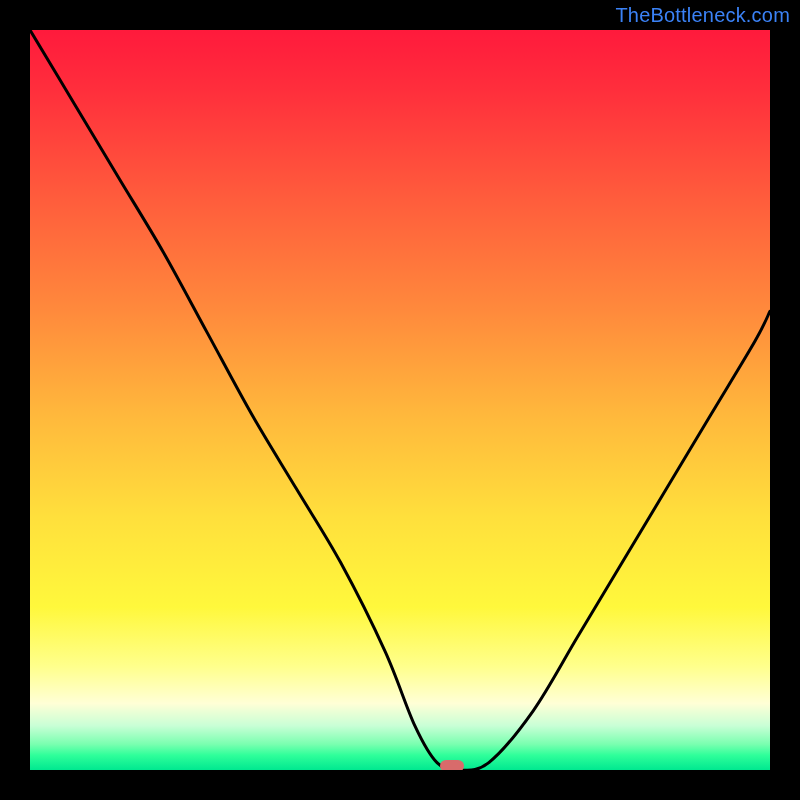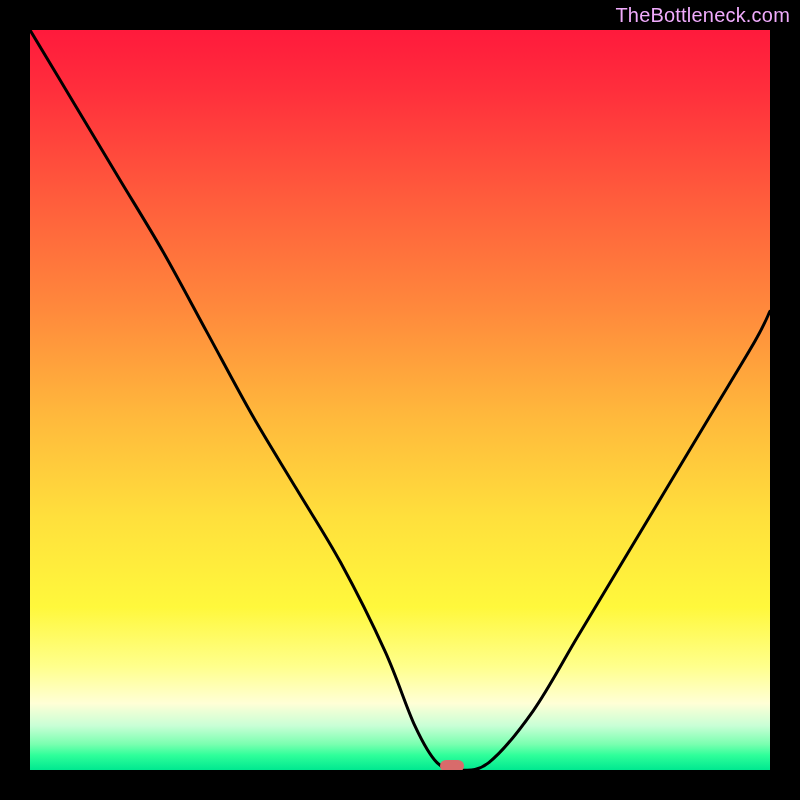--- a/index.html
+++ b/index.html
@@ -56,21 +56,21 @@
     width: 24px;
     height: 12px;
     border-radius: 6px;
     background: #d86b6b;
     transform: translate(-50%, -50%);
   }
   .watermark {
     position: absolute;
     top: 4px;
     right: 10px;
-    color: #f0abfc;
+    color: #3b82f6;
     font-size: 20px;
     font-weight: 500;
     letter-spacing: 0.2px;
   }
 </style>
 </head>
 <body>
 
 <div class="frame">
   <div class="watermark">TheBottleneck.com</div>

